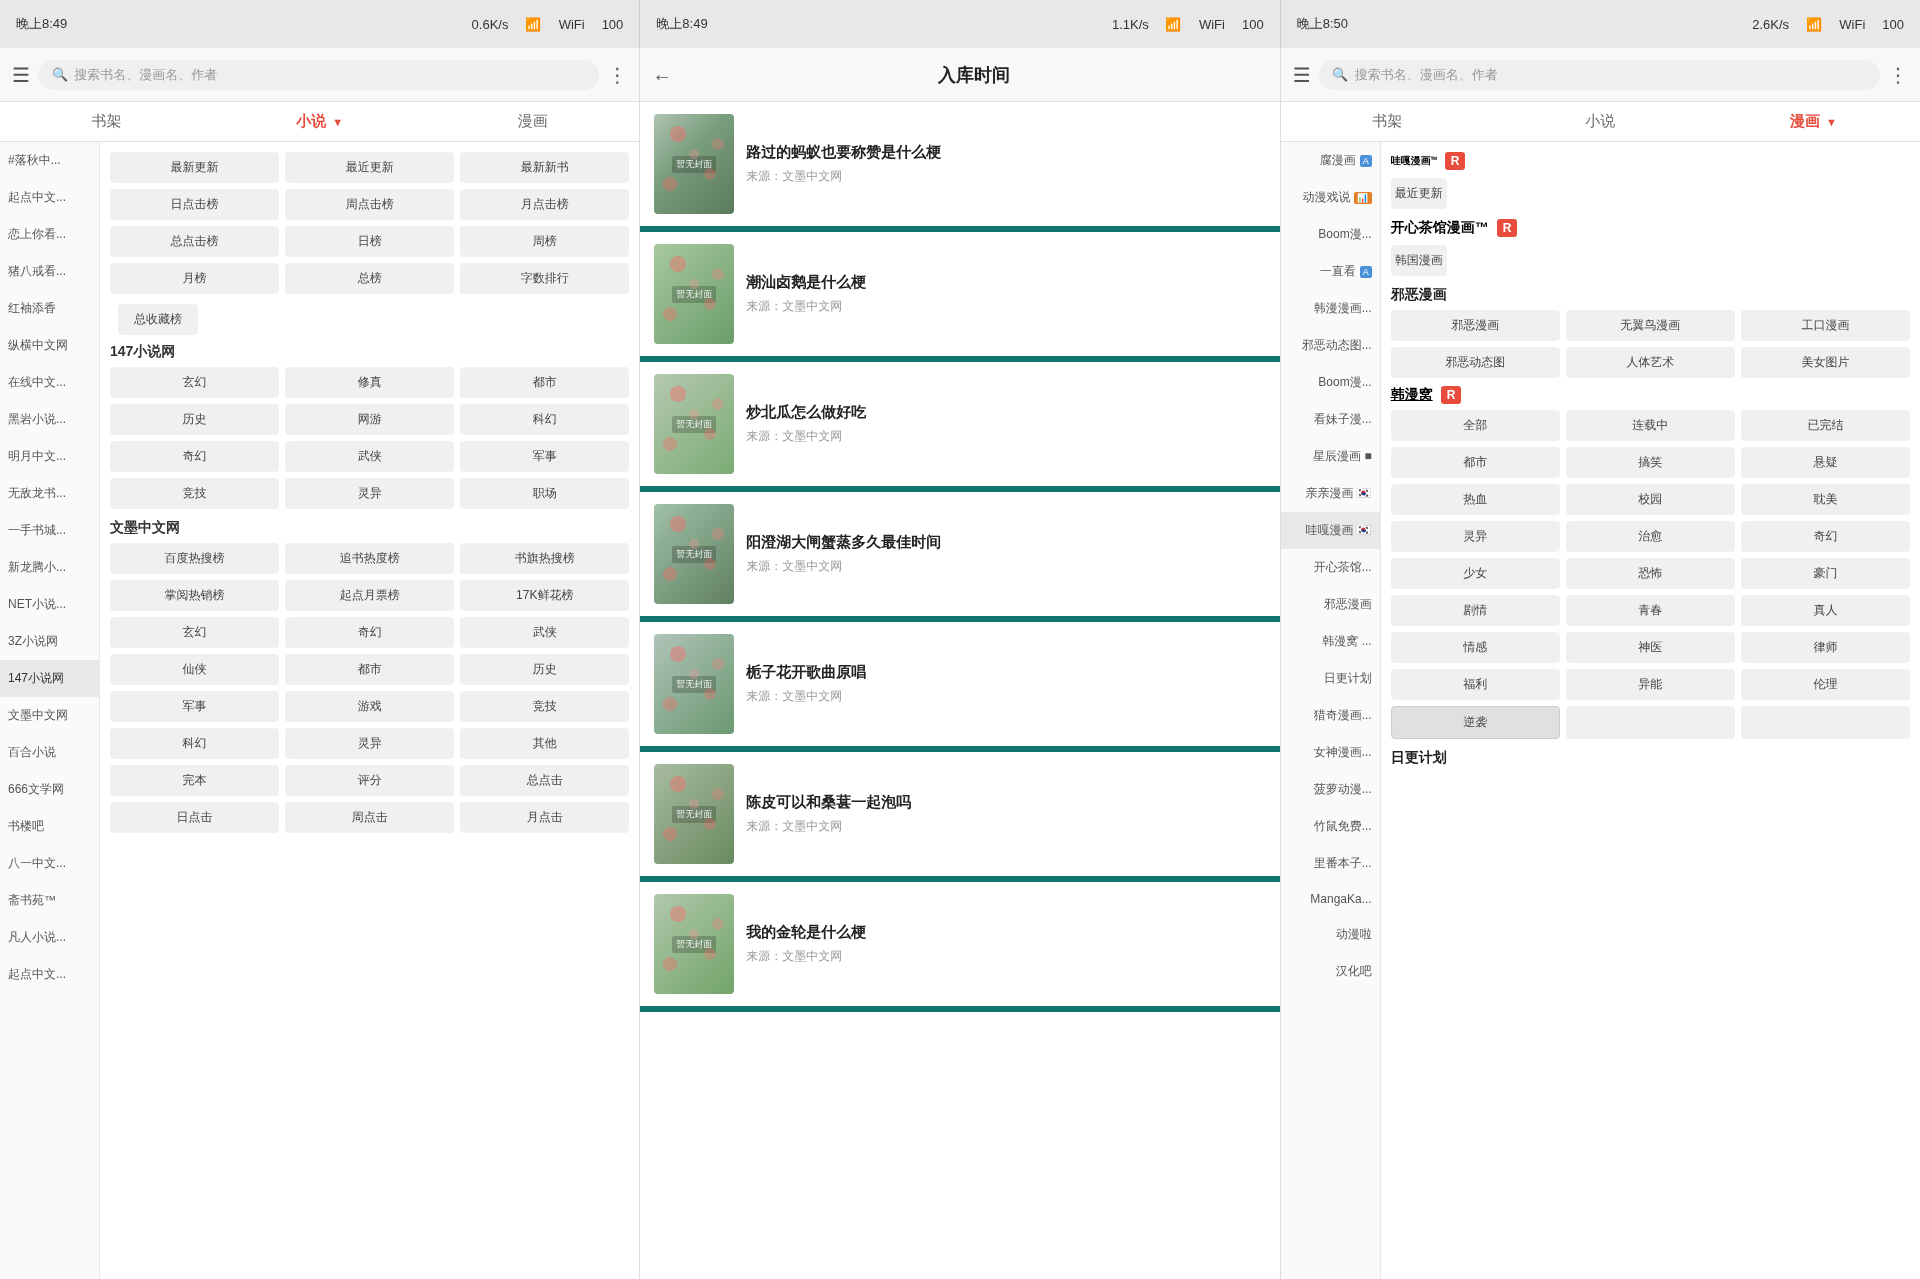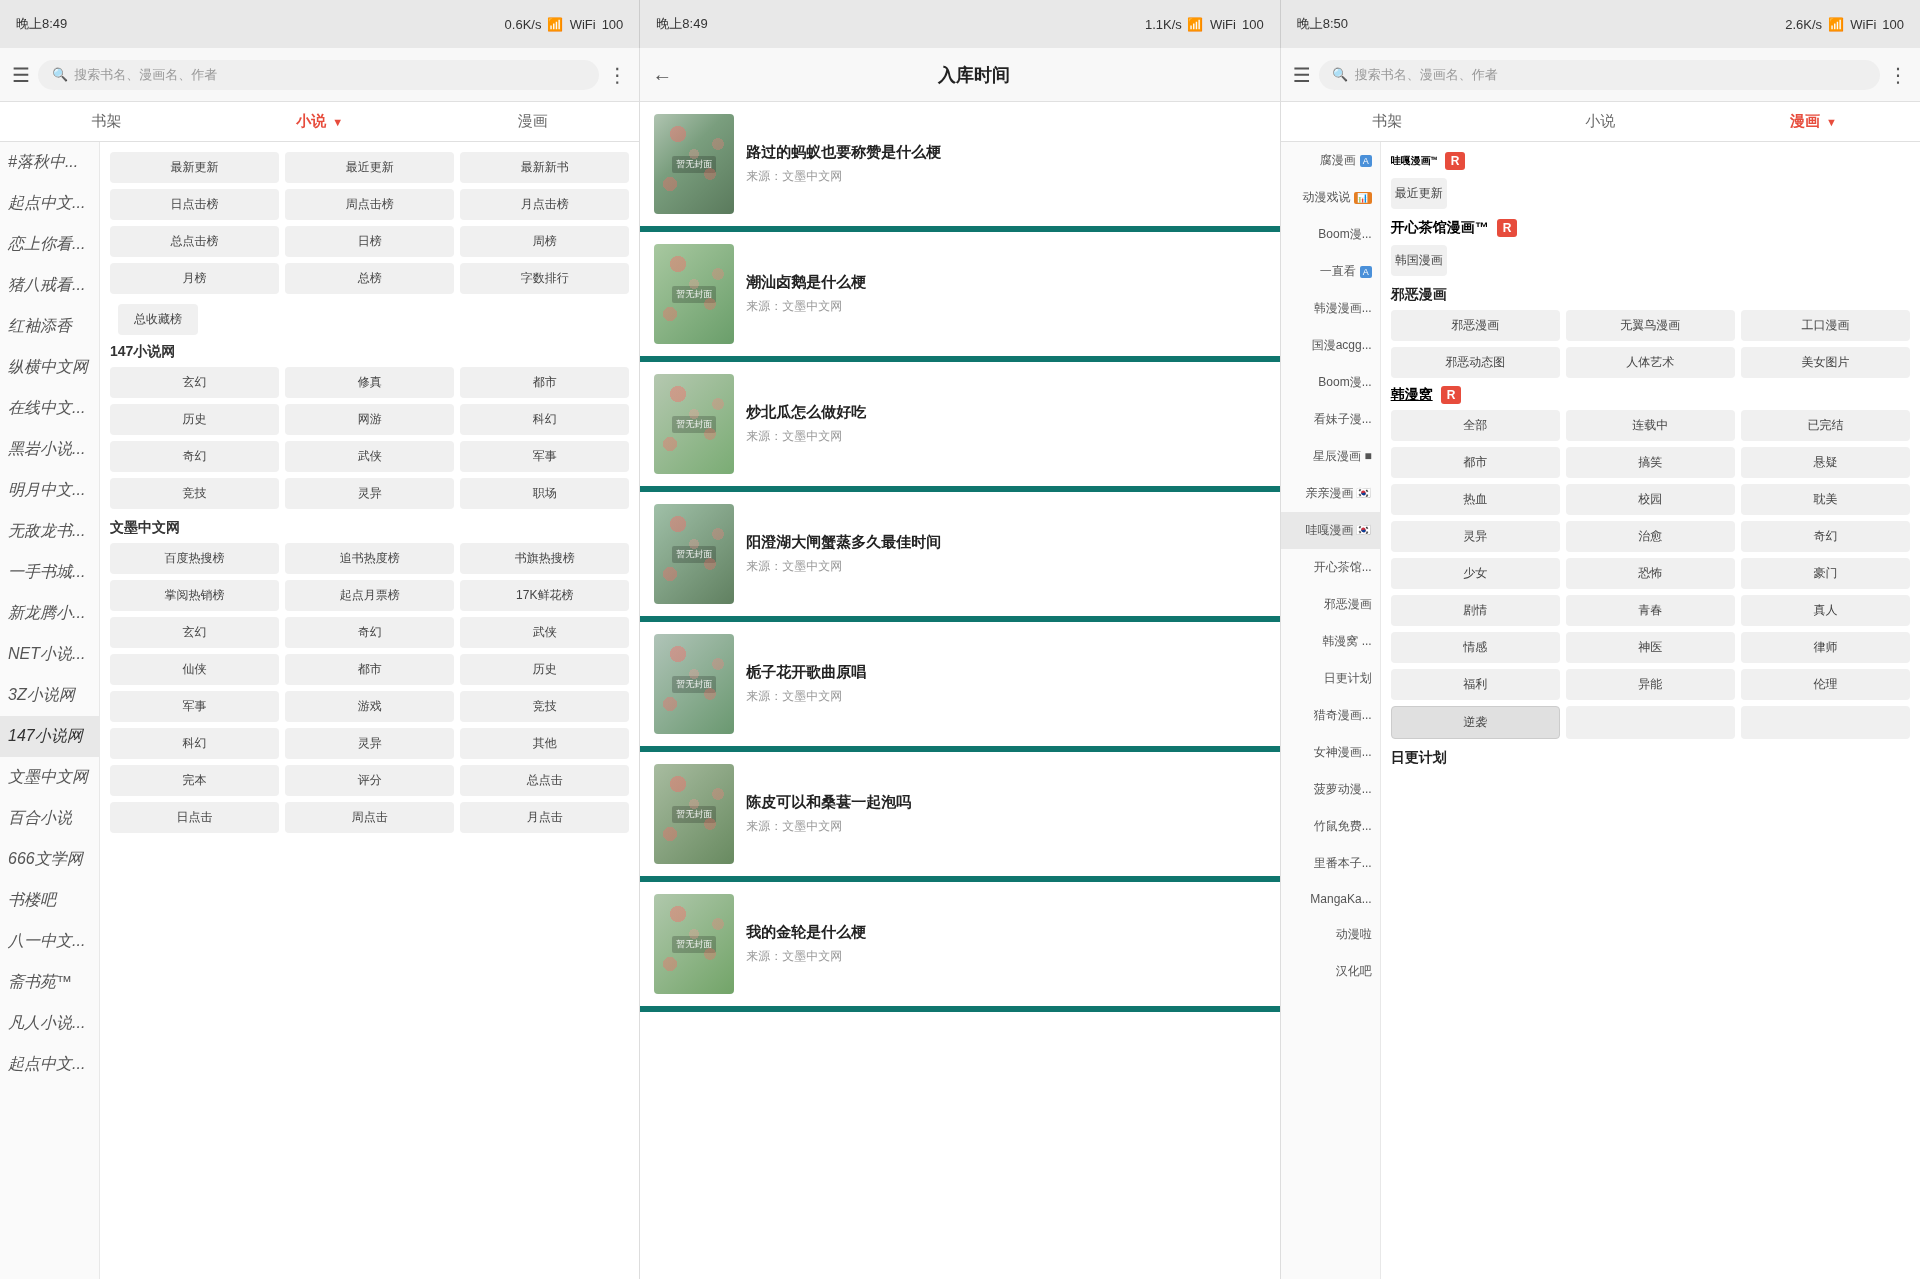--- a/index.html
+++ b/index.html
@@ -26,21 +26,21 @@
       justify-content: space-between;
       padding: 0 16px;
       font-size: 13px;
       color: #333;
       border-right: 1px solid #ccc;
     }
     .status-segment:last-child { border-right: none; }
     .status-right {
       display: flex;
       align-items: center;
-      gap: 6px;
+      gap: 17px;
       margin-left: 28px;
     }
 
     
     .panels {
       display: flex;
       flex: 1;
       overflow: hidden;
     }
 
@@ -137,27 +137,26 @@
       overflow: hidden;
     }
     .sidebar-list {
       width: 100px;
       border-right: 1px solid #e8e8e8;
       overflow-y: auto;
       background: #fafafa;
     }
     .sidebar-item {
       padding: 10px 8px;
-      font-size: 16px;
+      font-size: 12px;
       color: #555;
       cursor: pointer;
       white-space: nowrap;
       overflow: hidden;
       text-overflow: ellipsis;
-      font-style: italic;
     }
     .sidebar-item.active {
       background: #e8e8e8;
       color: #333;
     }
 
     
     .content-area {
       flex: 1;
       overflow-y: auto;
@@ -567,21 +566,21 @@
         <div class="manga-sidebar-item">
           <span>动漫戏说</span>
           <span class="source-badge orange">📊</span>
         </div>
         <div class="manga-sidebar-item">Boom漫...</div>
         <div class="manga-sidebar-item">
           <span>一直看</span>
           <span class="source-badge blue">A</span>
         </div>
         <div class="manga-sidebar-item">韩漫漫画...</div>
-        <div class="manga-sidebar-item">国漫acgg...</div>
+        <div class="manga-sidebar-item">邪恶动态图...</div>
         <div class="manga-sidebar-item">Boom漫...</div>
         <div class="manga-sidebar-item">看妹子漫...</div>
         <div class="manga-sidebar-item">星辰漫画 ■</div>
         <div class="manga-sidebar-item">亲亲漫画 🇰🇷</div>
         <div class="manga-sidebar-item active">哇嘎漫画 🇰🇷</div>
         <div class="manga-sidebar-item">开心茶馆...</div>
         <div class="manga-sidebar-item">邪恶漫画</div>
         <div class="manga-sidebar-item">韩漫窝 ...</div>
         <div class="manga-sidebar-item">日更计划</div>
         <div class="manga-sidebar-item">猎奇漫画...</div>

